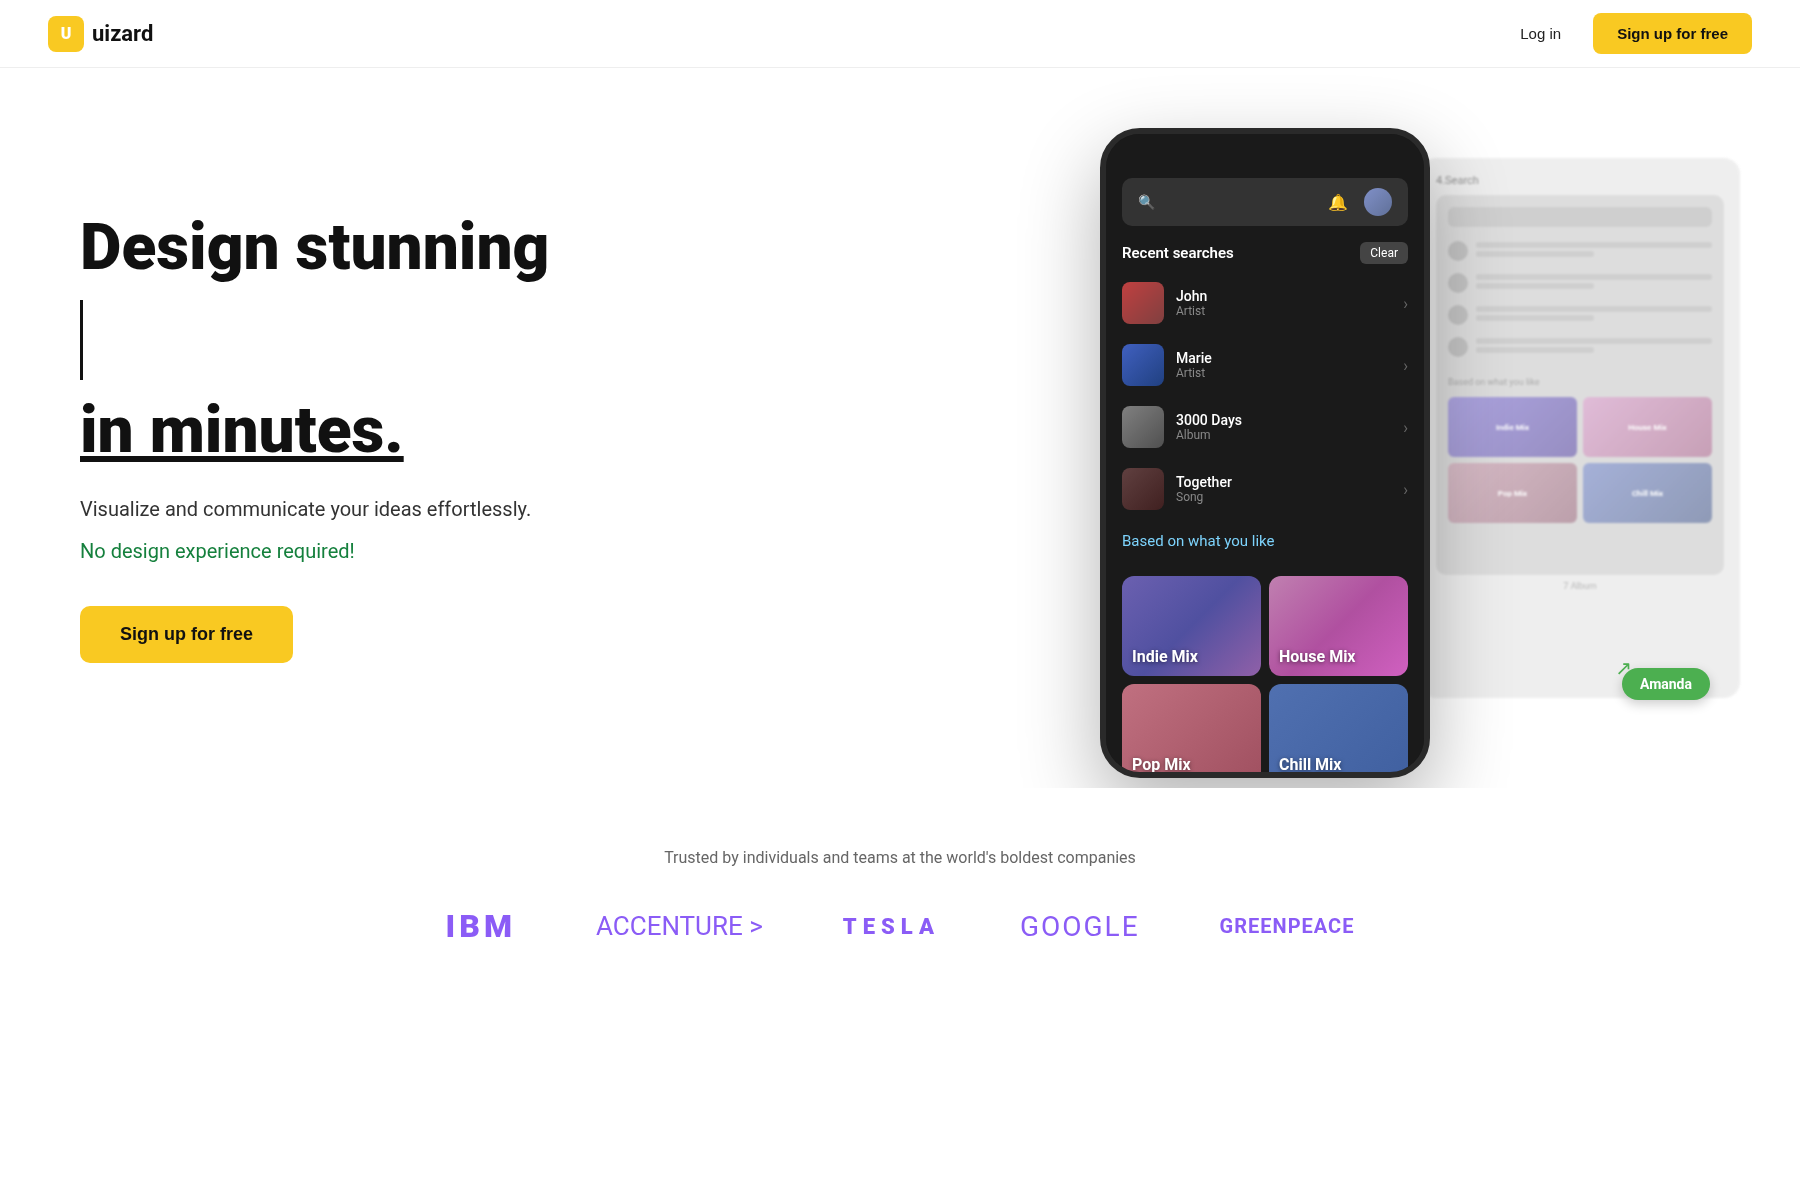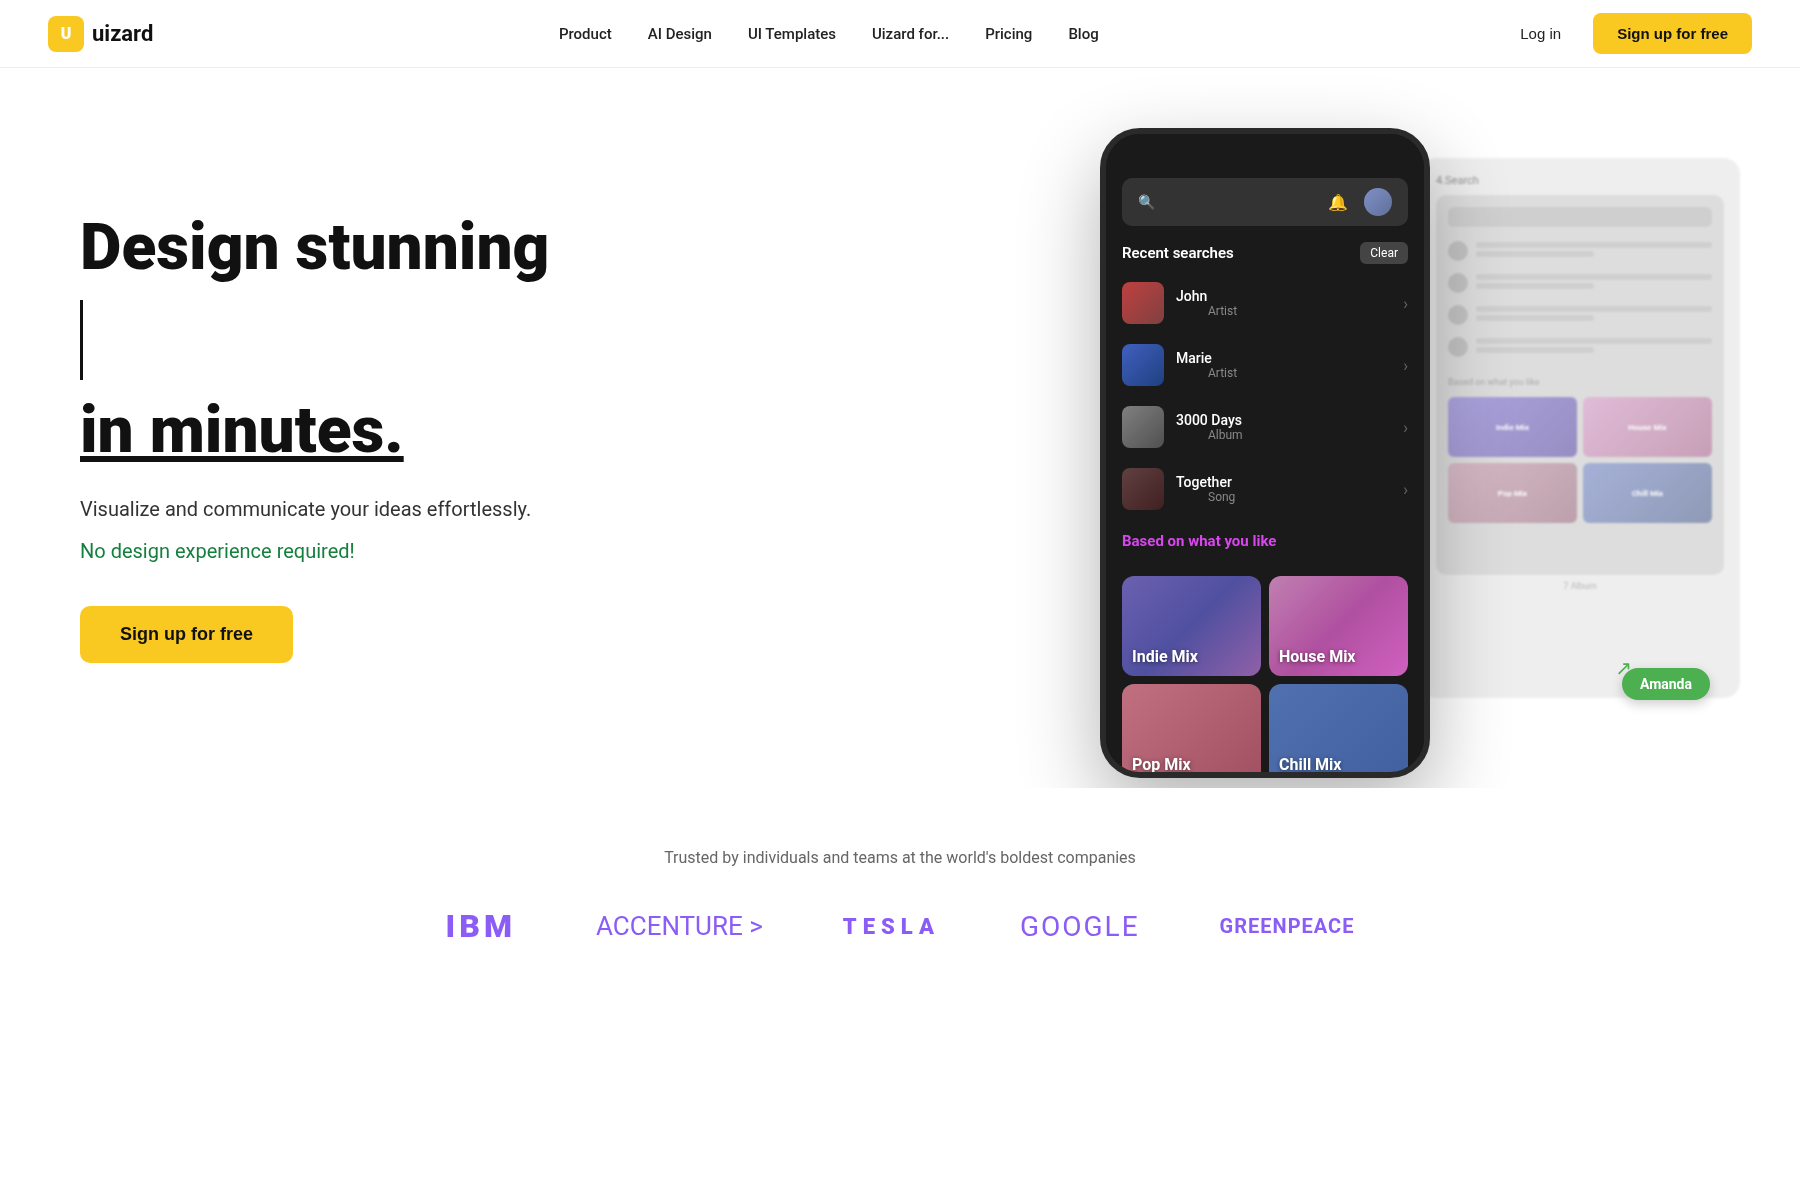--- a/index.html
+++ b/index.html
@@ -100,25 +100,25 @@
     .clear-btn { color: #fff; font-size: 12px; background: #444; border-radius: 6px; padding: 4px 10px; }
 
     .search-result-item { display: flex; align-items: center; padding: 10px 16px; cursor: pointer; }
     .result-thumb { width: 42px; height: 42px; border-radius: 8px; margin-right: 12px; flex-shrink: 0; object-fit: cover; }
     .result-thumb.john { background: linear-gradient(135deg, #c04040, #804040); }
     .result-thumb.marie { background: linear-gradient(135deg, #4060c0, #204080); }
     .result-thumb.days { background: linear-gradient(135deg, #808080, #505050); }
     .result-thumb.together { background: linear-gradient(135deg, #604040, #402020); }
     .result-text { flex: 1; }
     .result-name { color: #fff; font-size: 14px; font-weight: 500; }
-    .result-type { color: #888; font-size: 12px; margin-left: 32px; }
+    .result-type { color: #888; font-size: 12px; }
     .result-chevron { color: #666; font-size: 16px; }
 
     .based-section { padding: 12px 16px 8px; }
-    .based-title { color: #d946ef; font-size: 15px; font-weight: 700; margin-bottom: 10px; }
+    .based-title { color: #7dd3fc; font-size: 15px; font-weight: 400; margin-bottom: 10px; }
     .music-grid { display: grid; grid-template-columns: 1fr 1fr; gap: 8px; padding: 8px 16px; }
     .music-card { border-radius: 12px; height: 100px; display: flex; align-items: flex-end; padding: 10px; position: relative; overflow: hidden; cursor: pointer; }
     .music-card.indie-mix { background: linear-gradient(135deg, #6B60B0 0%, #5050A0 50%, #9060A8 100%); }
     .music-card.house-mix { background: linear-gradient(135deg, #C080B0 0%, #B050A0 50%, #D060C0 100%); }
     .music-card.pop-mix { background: linear-gradient(135deg, #C07080 0%, #A05060 100%); }
     .music-card.chill-mix { background: linear-gradient(135deg, #5070B0 0%, #4060A0 100%); }
     .music-label { color: #fff; font-size: 16px; font-weight: 700; text-shadow: 0 1px 4px rgba(0,0,0,0.5); }
 
     
     .cursor-tooltip {
@@ -143,28 +143,20 @@
     .logo-company.greenpeace { font-size: 20px; font-weight: 700; letter-spacing: 1px; }
   </style>
 </head>
 <body>
 
 <nav>
   <div class="nav-logo">
     <div class="logo-icon">U</div>
     <span class="logo-text">uizard</span>
   </div>
-  <div class="nav-links">
-    <a class="nav-link">Product</a>
-    <a class="nav-link">AI Design</a>
-    <a class="nav-link">UI Templates</a>
-    <a class="nav-link">Uizard for...</a>
-    <a class="nav-link">Pricing</a>
-    <a class="nav-link">Blog</a>
-  </div>
   <div class="nav-actions">
     <button class="btn-login">Log in</button>
     <button class="btn-signup-nav">Sign up for free</button>
   </div>
 </nav>
 
 <section class="hero">
   <div class="hero-left">
     <h1 class="hero-title">Design stunning</h1>
     <div class="hero-divider"></div>

